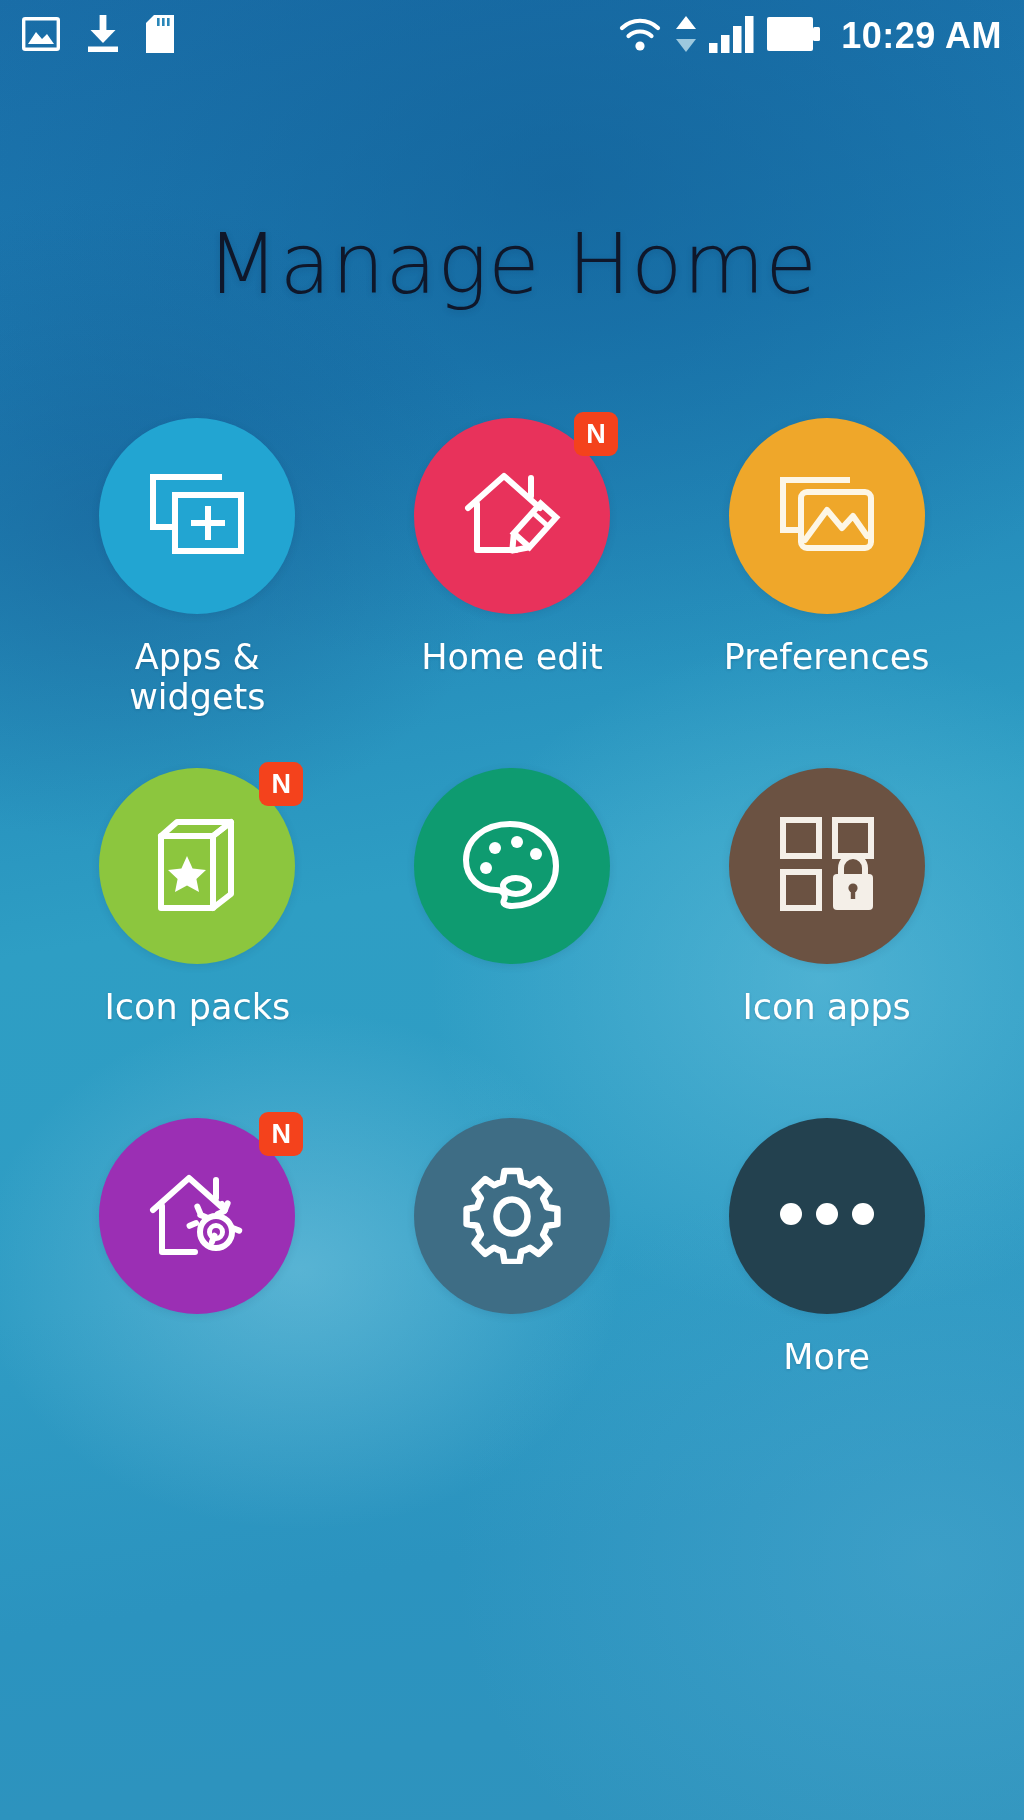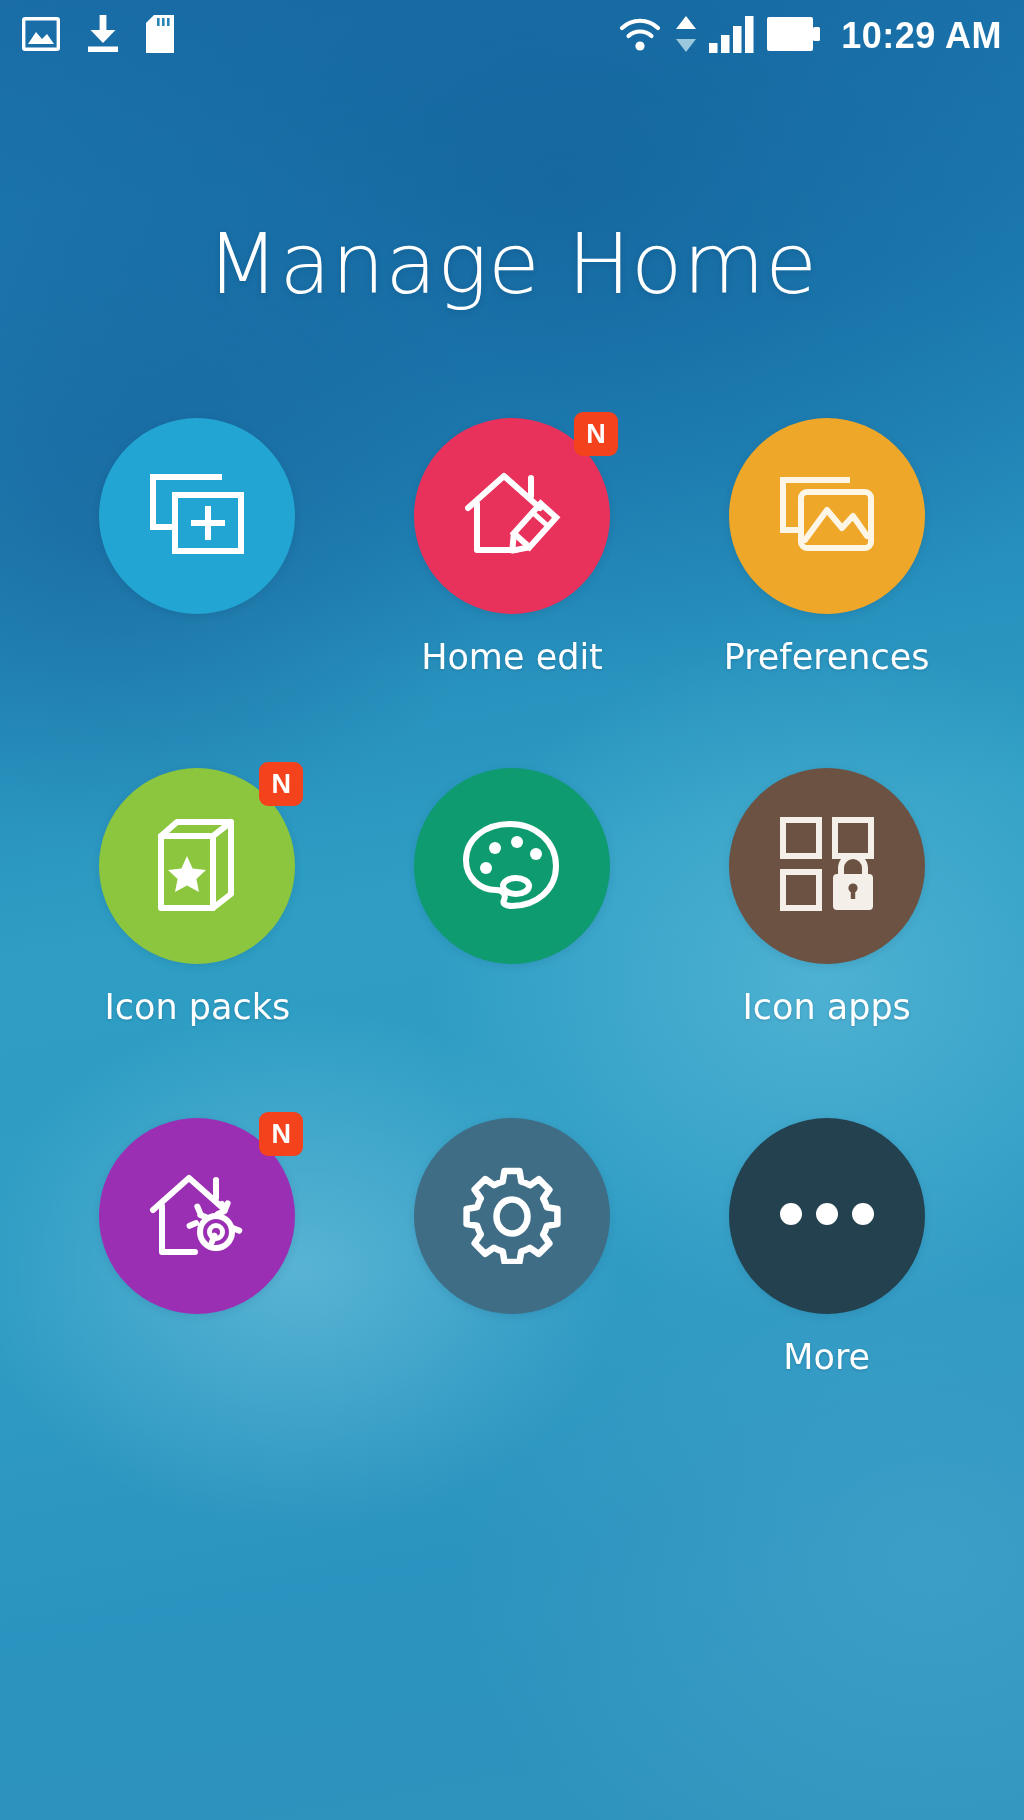--- a/index.html
+++ b/index.html
@@ -38,21 +38,21 @@
   #clock {
     color:#ffffff; font-size:36px; font-weight:bold;
     letter-spacing:0.5px; margin-left:8px;
     font-family:"Liberation Sans", sans-serif;
   }
 
   
   #title {
     position:absolute; top:215px; left:0; right:0;
     text-align:center;
-    color:#ffffff;
+    color:#0f172a;
     font-size:84px;
     font-weight:300;
     letter-spacing:0.5px;
     font-family:"DejaVu Sans", sans-serif;
     text-shadow:0 2px 6px rgba(0,40,70,0.18);
     z-index:3;
   }
 
   
   #grid {
@@ -175,20 +175,21 @@
       <div class="circle" style="background:#22A5D2">
         <span>
           <svg width="104" height="90" viewBox="0 0 104 90">
             <path d="M8 8 H74 M8 8 V58 H28" fill="none" stroke="#ffffff" stroke-width="6" stroke-linecap="square"></path>
             <rect x="30" y="26" width="66" height="56" fill="none" stroke="#ffffff" stroke-width="6"></rect>
             <path d="M63 40 V68 M49 54 H77" stroke="#ffffff" stroke-width="6" stroke-linecap="square"></path>
           </svg>
         </span>
       </div>
     </div>
+    <div class="label">Apps &amp; widgets</div>
   </div>
 
   <div class="cell">
     <div class="circle-wrap">
       <div class="circle" style="background:#E8325B">
         <span>
           <svg width="104" height="100" viewBox="0 0 104 100">
             <path d="M8 44 L44 12 L80 44" fill="none" stroke="#ffffff" stroke-width="6" stroke-linecap="round" stroke-linejoin="round"></path>
             <path d="M17 40 V86 H56" fill="none" stroke="#ffffff" stroke-width="6" stroke-linecap="round" stroke-linejoin="round"></path>
             <path d="M71 32 V14" stroke="#ffffff" stroke-width="6" stroke-linecap="round"></path>

